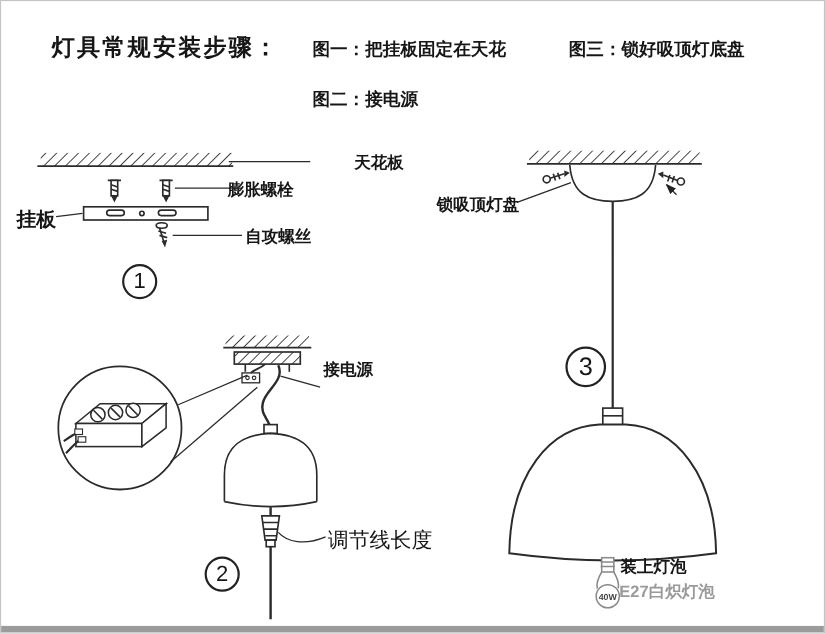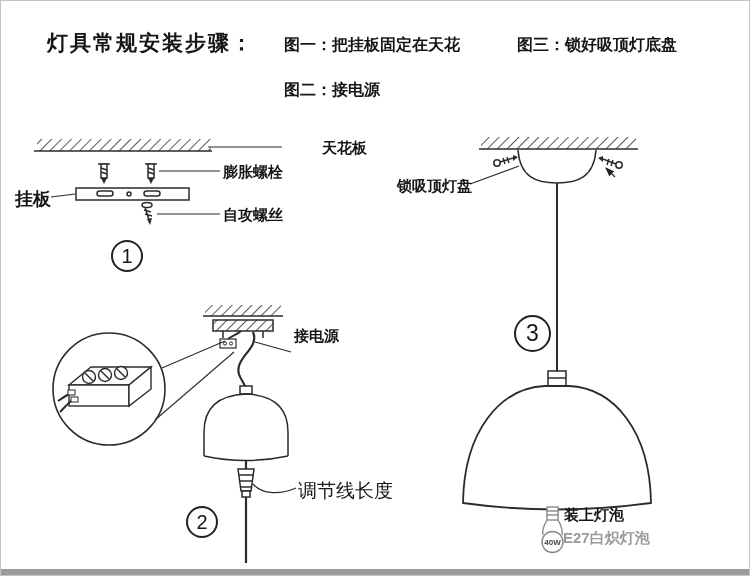--- a/index.html
+++ b/index.html
@@ -8,21 +8,21 @@
     position:relative; width:750px; height:576px; background:#fff;
     border:1px solid #c4c4c4; overflow:hidden; color:#161616;
   }
   .art { position:absolute; left:0; top:0; }
   .lbl { position:absolute; font-weight:bold; font-size:15px; white-space:nowrap; color:#161616; }
   .title   { left:46px;  top:28px;  font-size:21px; letter-spacing:2px; }
   .fig1    { left:283px; top:34px;  font-size:16px; }
   .fig3    { left:516px; top:34px;  font-size:16px; }
   .fig2    { left:283px; top:79px;  font-size:16px; }
   .lbl-ceiling  { left:285px; top:138px;margin-left:36px; }
-  .lbl-bolt     { left:222px; top:162px;text-align:center; }
+  .lbl-bolt     { left:206px; top:162px;text-align:center; }
   .lbl-plate    { left:14px;  top:186px; font-size:18px; }
   .lbl-screwtap { left:222px; top:205px; }
   .lbl-power    { left:293px; top:326px; }
   .lbl-cord     { left:297px; top:477px; font-weight:normal; font-size:19px; }
   .lbl-canopy   { left:396px; top:176px; }
   .lbl-basescrew{ left:616px; top:155px; width:68px; white-space:normal; word-break:break-all; line-height:25px; }
   .lbl-bulb     { left:563px; top:505px; }
   .lbl-bulbtype { left:562px; top:528px; color:#9a9a9a; font-weight:bold; }
   .stepnum {
     position:absolute; width:32px; height:32px; border:2px solid #222; border-radius:50%;

